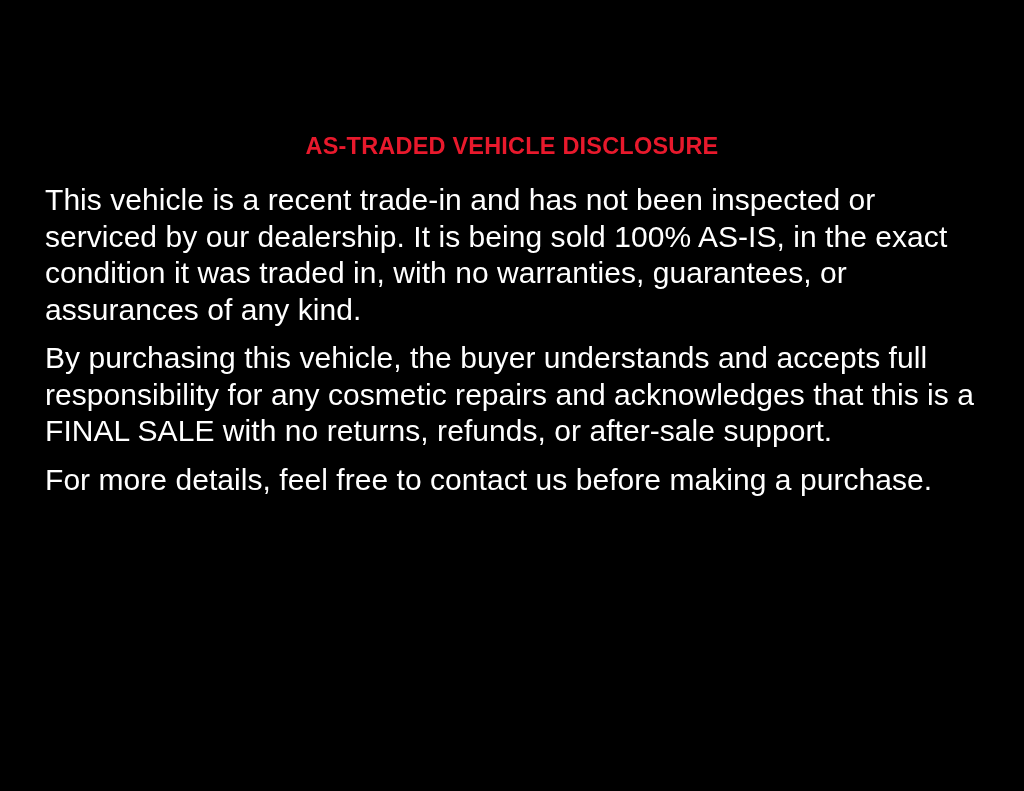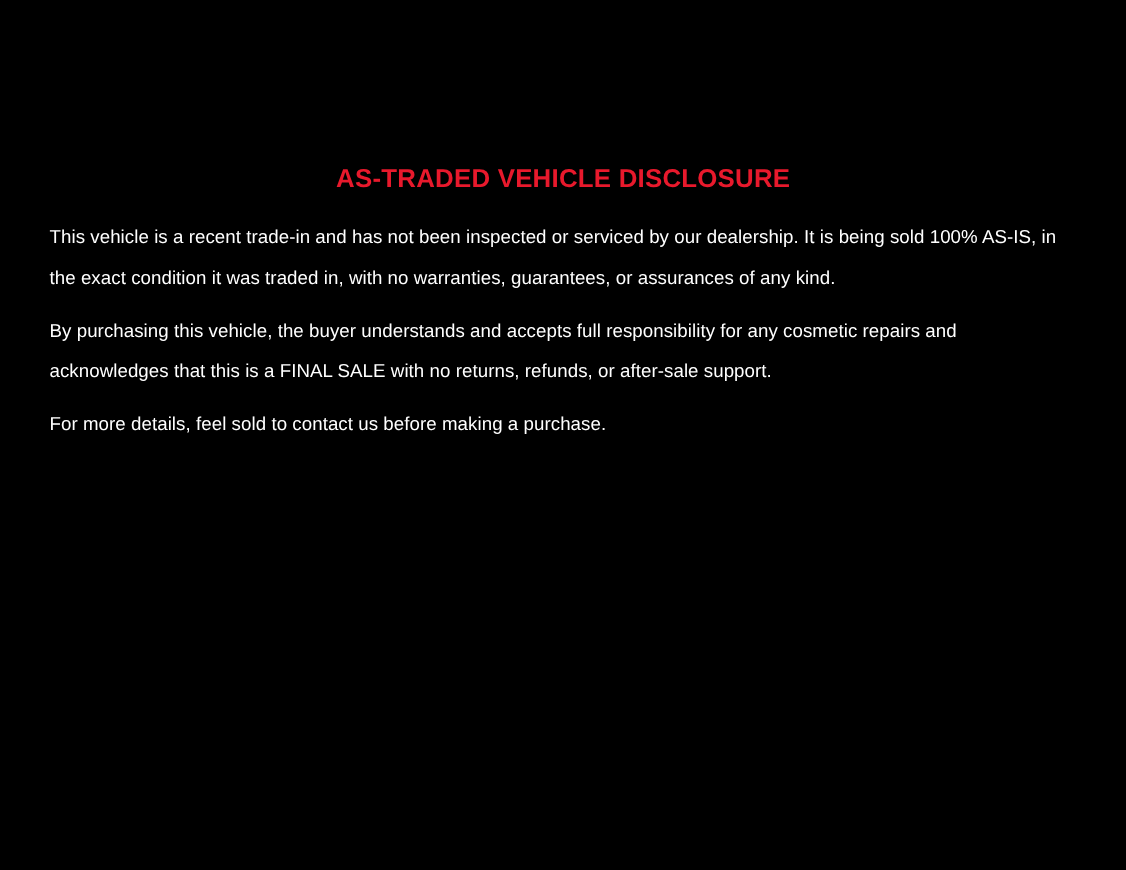--- a/index.html
+++ b/index.html
@@ -17,47 +17,47 @@
   .page {
     position: relative;
     width: 1024px;
     height: 791px;
     background: #000000;
     box-sizing: border-box;
   }
   .content {
     position: absolute;
     left: 45px;
-    top: 148px;
+    top: 132px;
     width: 934px;
   }
   .disclosure-title {
     text-align: center;
     color: #e8192c;
     font-weight: bold;
     font-size: 23.5px;
     letter-spacing: 0.2px;
     margin: 0 0 22px 0;
     line-height: 1.2;
   }
   .para {
-    font-size: 17px;
+    font-size: 30px;
     line-height: 36.5px;
     color: #ffffff;
     margin: 0 0 12px 0;
     font-weight: 400;
     letter-spacing: 0.05px;
   }
   .para:last-child {
     margin-bottom: 0;
   }
 </style>
 </head>
 <body>
 
 <div class="page">
   <div class="content">
     <h1 class="disclosure-title">AS-TRADED VEHICLE DISCLOSURE</h1>
     <p class="para">This vehicle is a recent trade-in and has not been inspected or serviced by our dealership. It is being sold 100% AS-IS, in the exact condition it was traded in, with no warranties, guarantees, or assurances of any kind.</p>
     <p class="para">By purchasing this vehicle, the buyer understands and accepts full responsibility for any cosmetic repairs and acknowledges that this is a FINAL SALE with no returns, refunds, or after-sale support.</p>
-    <p class="para">For more details, feel sold to contact us before making a purchase.</p>
+    <p class="para">For more details, feel free to contact us before making a purchase.</p>
   </div>
 </div>
 
 </body></html>

